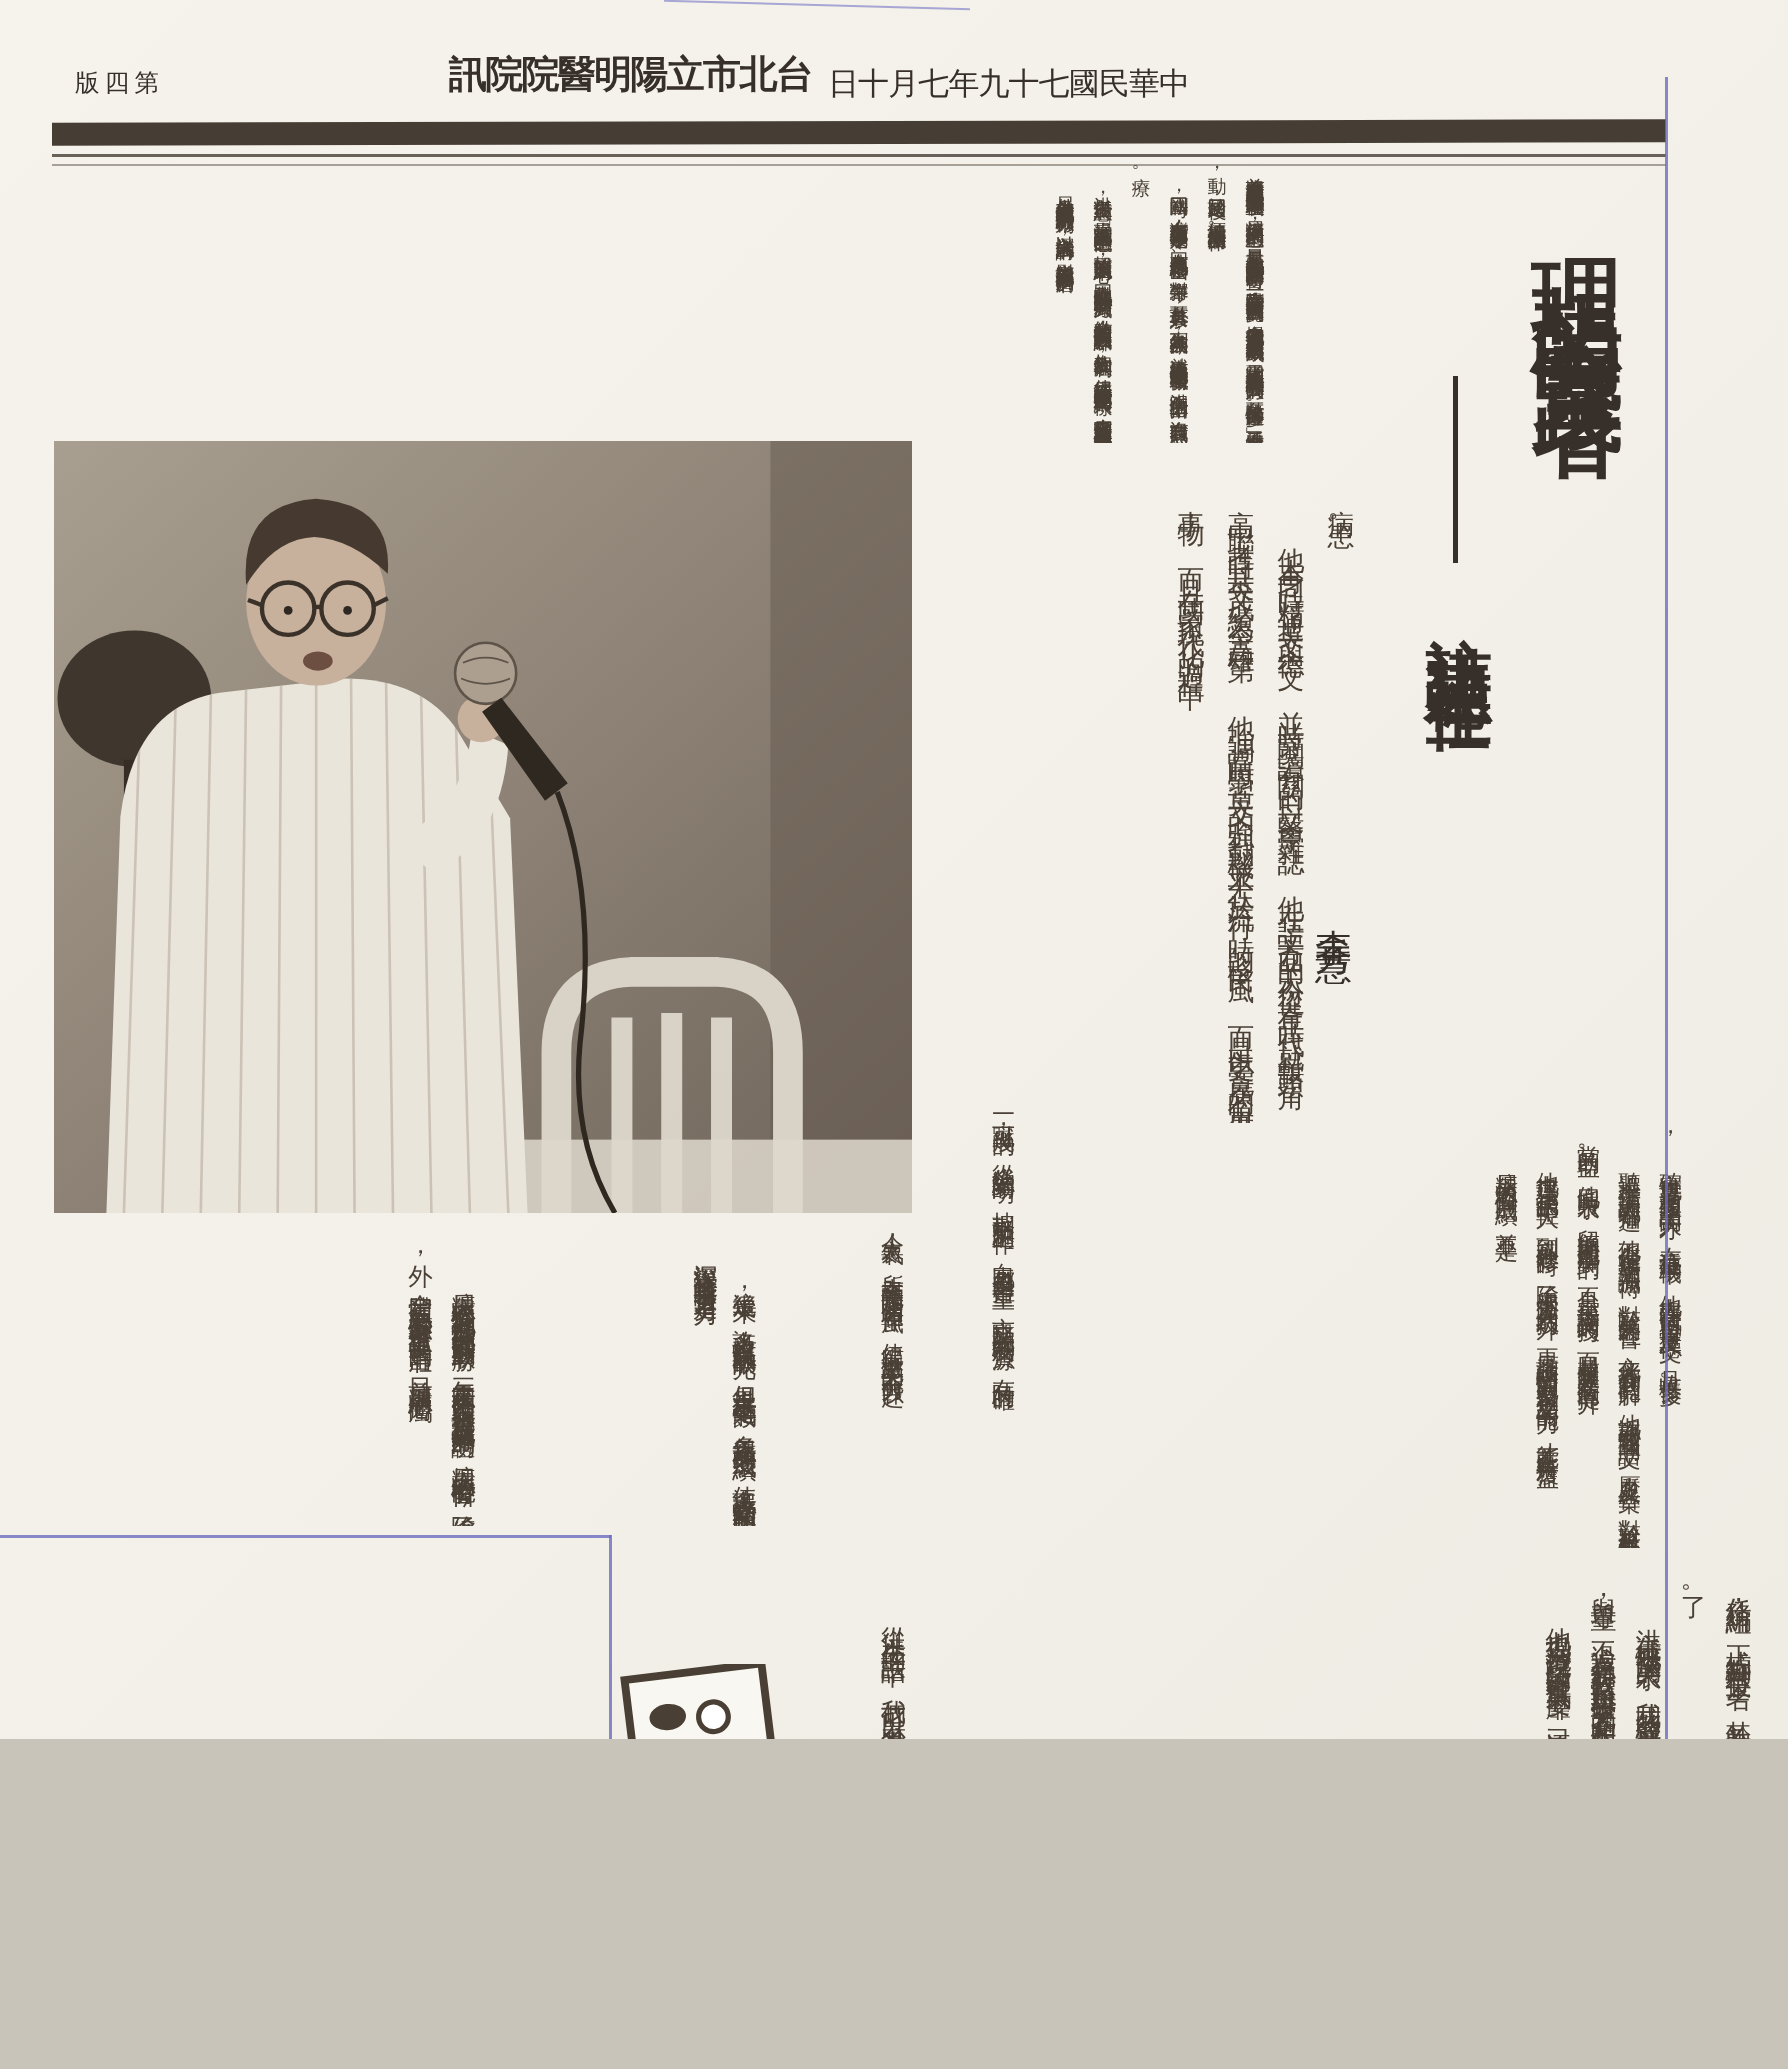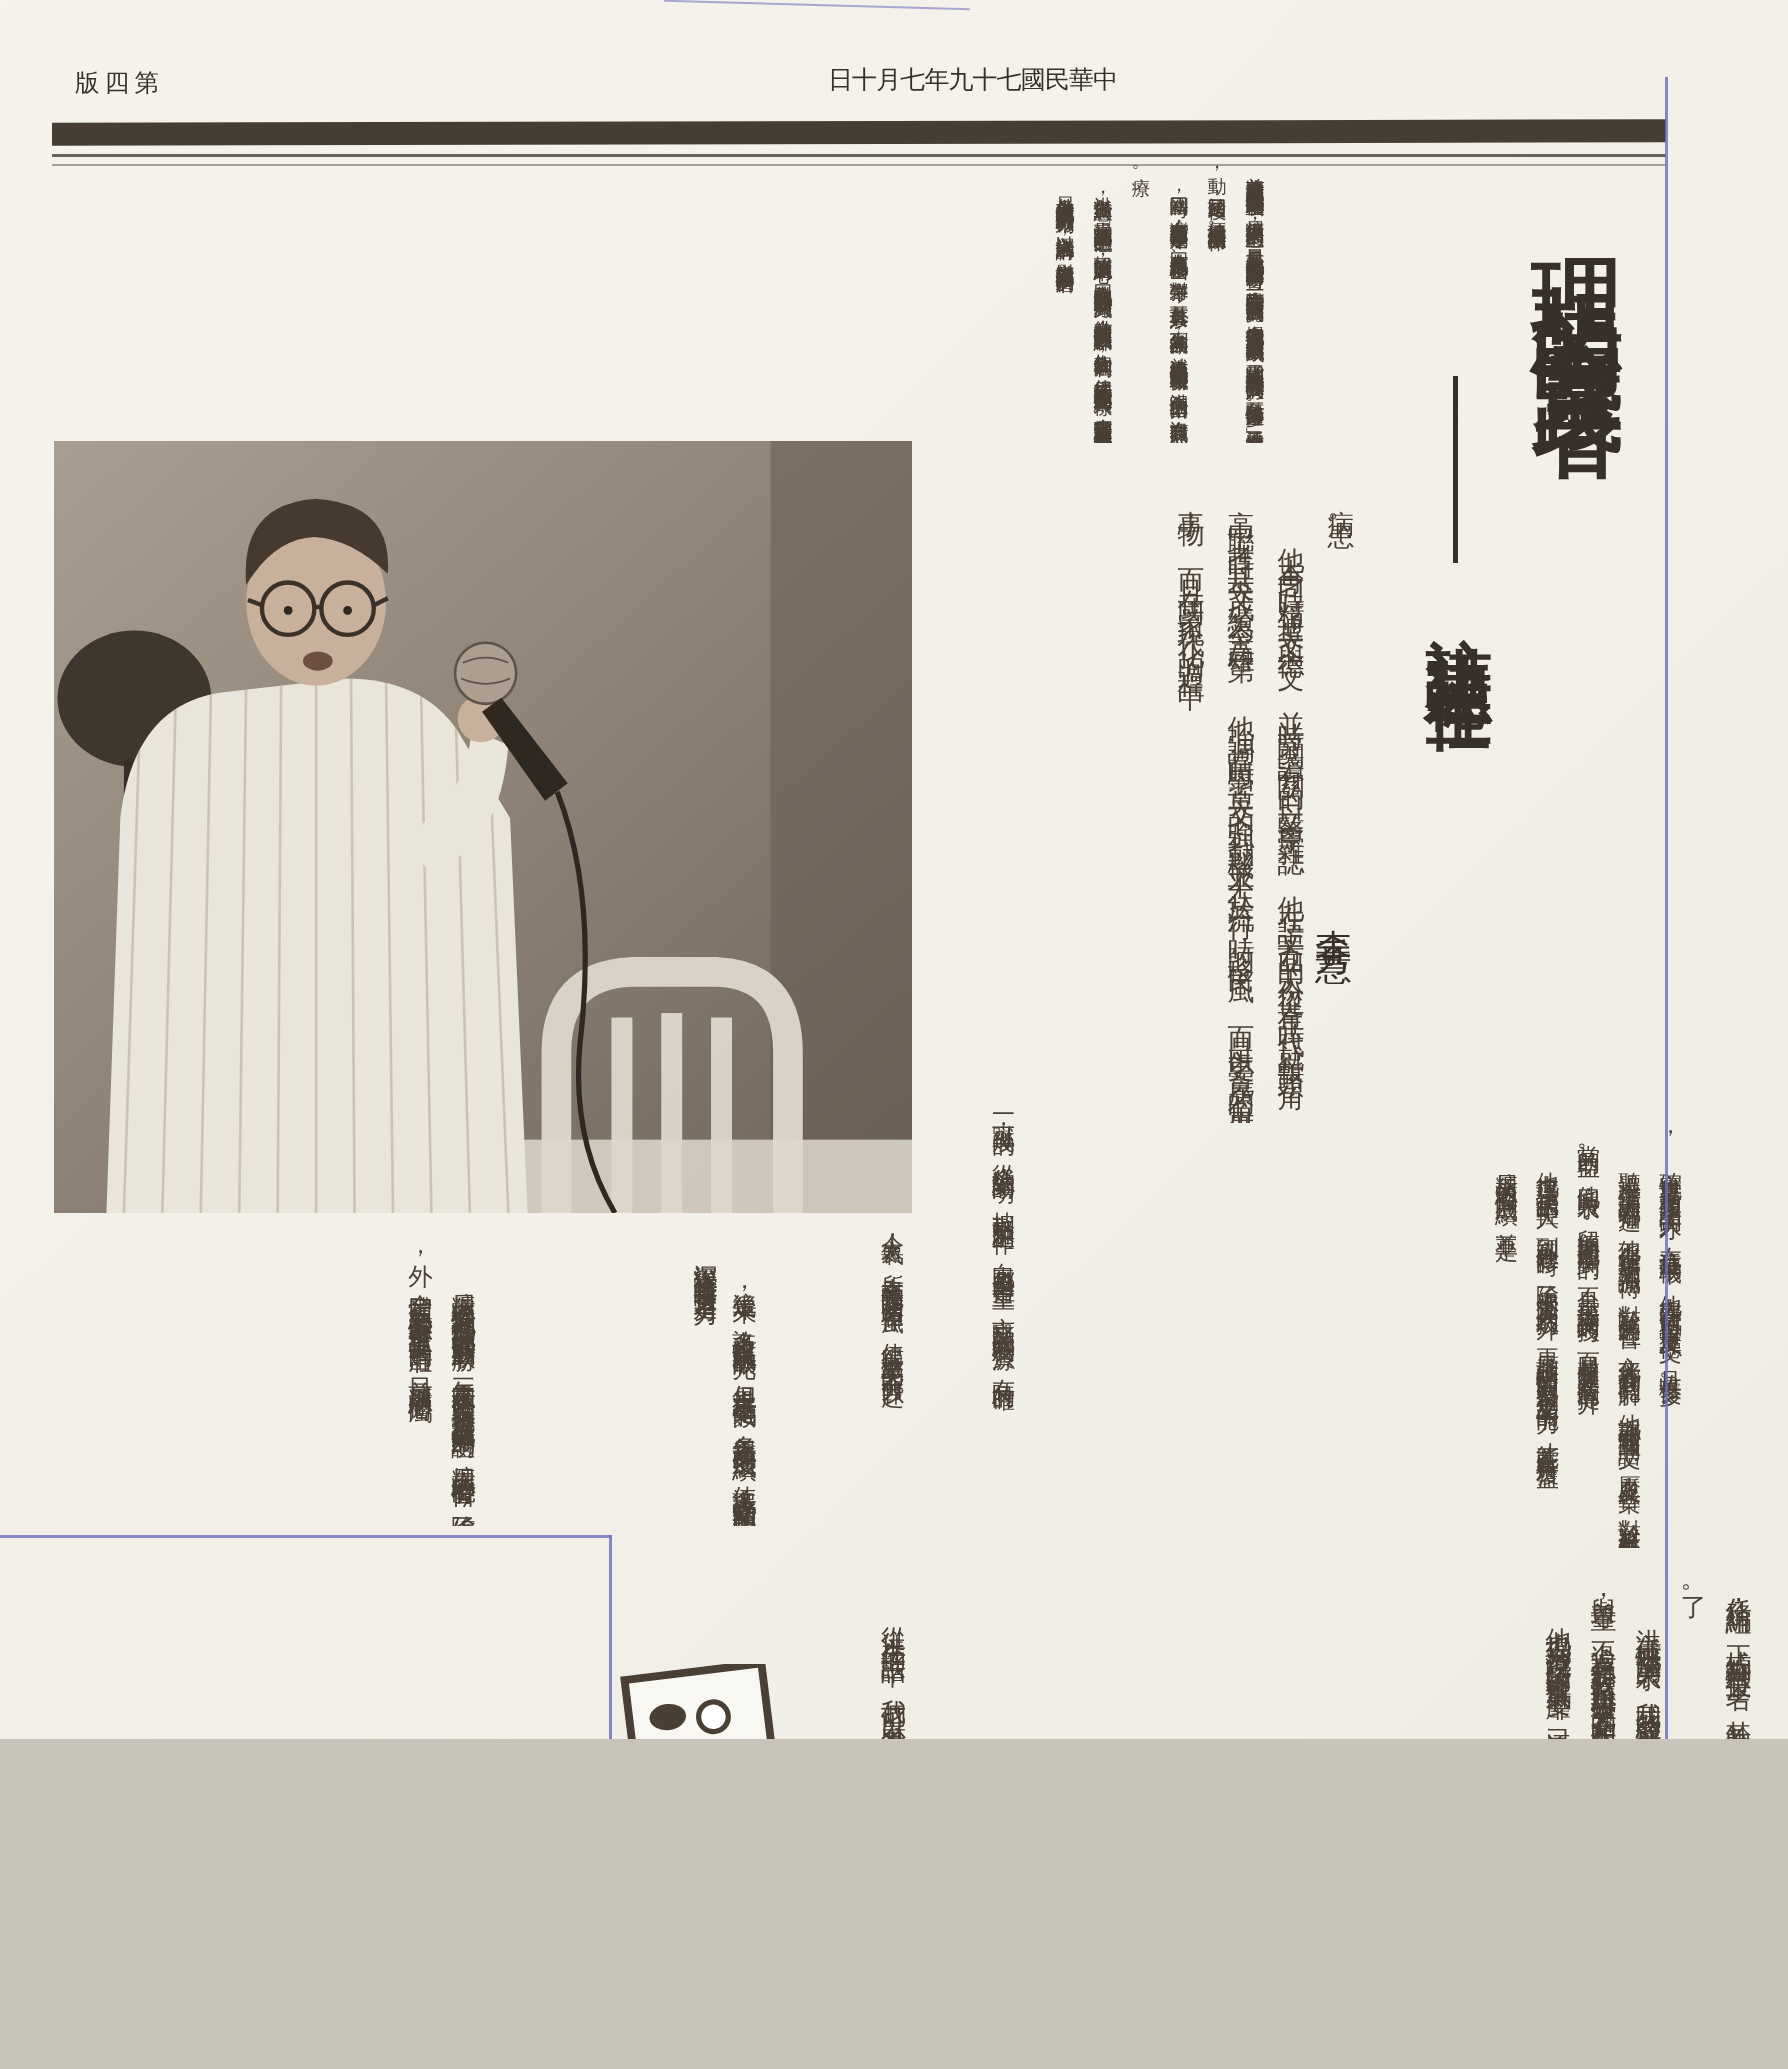--- a/index.html
+++ b/index.html
@@ -13,21 +13,21 @@
     position:relative;width:1789px;height:1739px;margin:0 auto;
     background:linear-gradient(135deg,#f6f3ec 0%,#f3f0e9 55%,#efece4 100%);
     overflow:hidden;
     font-family:"DejaVu Serif","Liberation Serif",serif;
     color:var(--ink);
   }
   .abs{position:absolute;}
   
   #hdr-page-label{left:75px;top:66px;font-size:24.5px;letter-spacing:5.2px;color:var(--ink-dark);}
   #hdr-masthead{left:449px;top:49px;font-size:38px;font-weight:bold;letter-spacing:-1.7px;color:var(--ink-dark);}
-  #hdr-date{left:828px;top:63px;font-size:25px;letter-spacing:-0.9px;color:var(--ink-dark);}
+  #hdr-date{left:828px;top:63px;font-size:31px;letter-spacing:-0.9px;color:var(--ink-dark);}
   #hdr-bar{left:52px;top:121px;width:1614px;height:23px;background:#463d34;transform:rotate(-0.12deg);}
   #hdr-rule1{left:52px;top:154px;width:1614px;height:2.6px;background:#463d34;opacity:.8;}
   #hdr-rule2{left:52px;top:164px;width:1614px;height:1.7px;background:#463d34;opacity:.45;}
   #hdr-scratch{left:664px;top:3.5px;width:306px;height:1.7px;background:rgba(90,90,190,.5);transform:rotate(1.6deg);}
   
   .vtitle{writing-mode:vertical-rl;color:var(--ink-dark);font-weight:bold;}
   #title-main{left:1518px;top:185px;font-size:91px;letter-spacing:26px;height:751px;}
   #title-dash{left:1453px;top:376px;width:5.2px;height:187px;background:var(--ink-dark);}
   #title-sub{left:1415px;top:583px;font-size:66px;letter-spacing:10.5px;height:489px;}
   #byline{left:1308px;top:900px;font-size:37px;letter-spacing:8.7px;writing-mode:vertical-rl;color:var(--ink-dark);}
@@ -57,20 +57,21 @@
   #pen-h-left{left:0;     top:1535px;width:611px; height:2.6px;}
   #pen-v-mid {left:609px; top:1535px;width:2.6px;   height:517px;}
   #pen-h-bot {left:609px; top:2049px;width:1063px;height:2.6px;}
 </style>
 </head>
 <body>
 
 <div id="page">
 
   <div class="abs" id="hdr-page-label">版四第</div>
+  <div class="abs" id="hdr-masthead">訊院院醫明陽立市北台</div>
   <div class="abs" id="hdr-date">日十月七年九十七國民華中</div>
   <div class="abs" id="hdr-scratch"></div>
   <div class="abs" id="hdr-bar"></div>
   <div class="abs" id="hdr-rule1"></div>
   <div class="abs" id="hdr-rule2"></div>
 
   <div class="abs vtitle" id="title-main">理想的實踐者</div>
   <div class="abs" id="title-dash"></div>
   <div class="abs vtitle" id="title-sub">訪洪建德主任</div>
   <div class="abs" id="byline">李秀慧</div>

